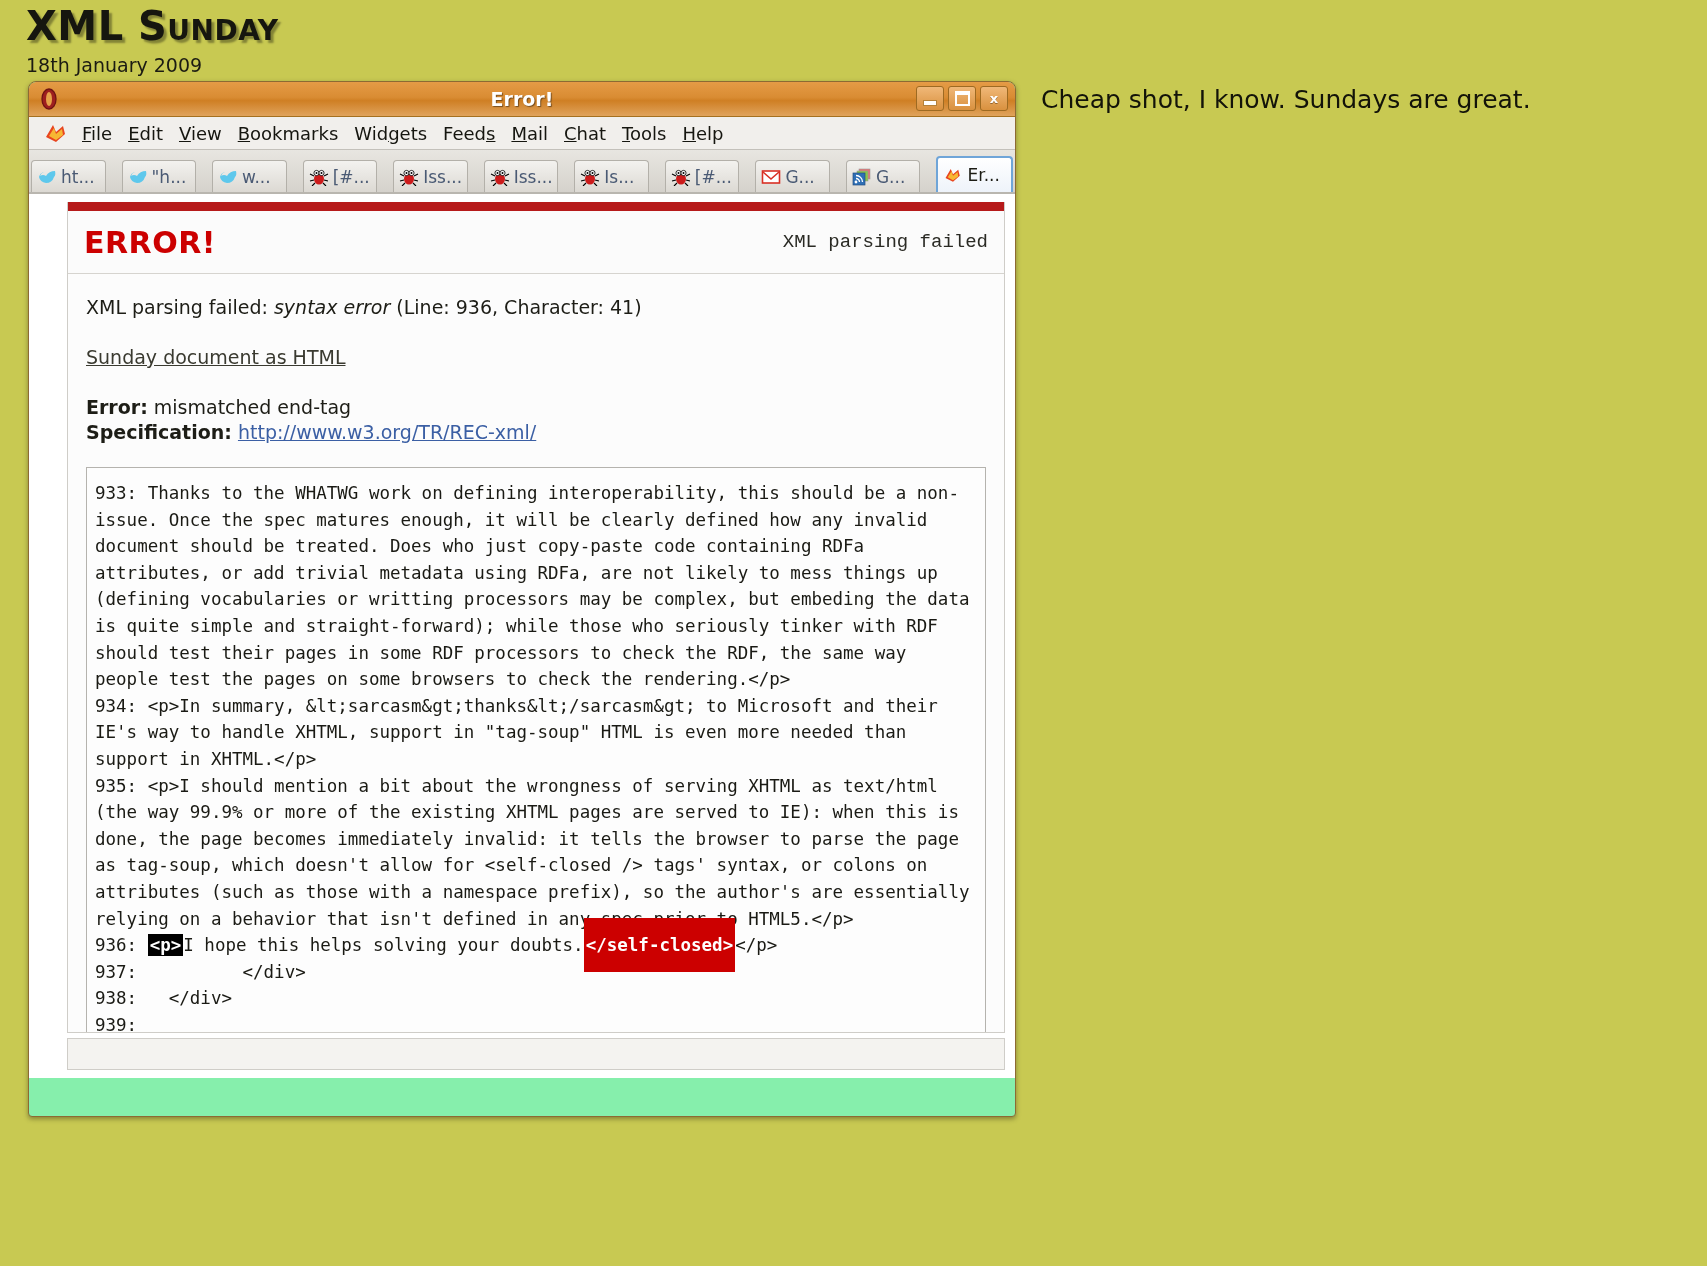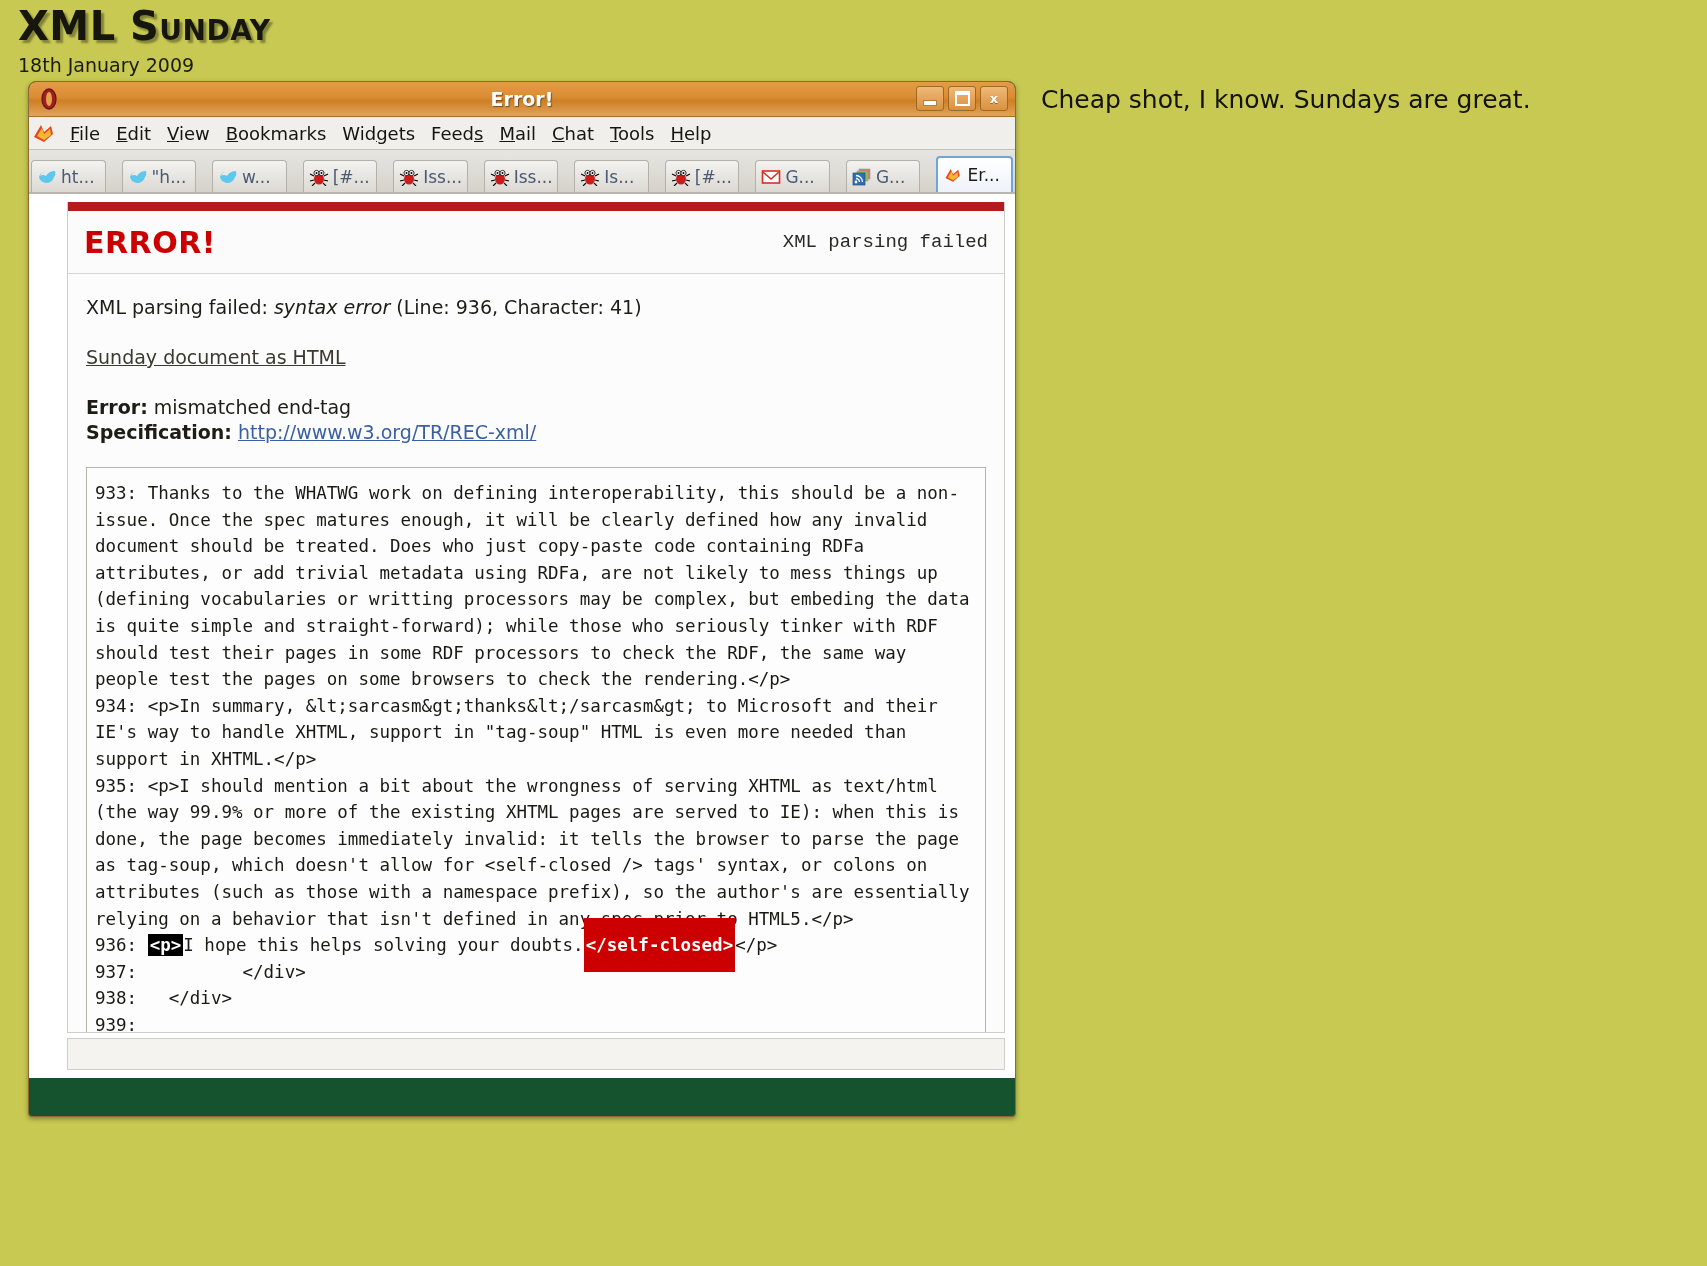--- a/index.html
+++ b/index.html
@@ -7,21 +7,21 @@
   }
   body {
     width: 1707px; height: 1266px;
     background: #c8c952;
     font-family: "DejaVu Sans", sans-serif;
     overflow: hidden;
     position: relative;
   }
 
   
-  #page-header { position: absolute; left: 18px; top: 6px; }
+  #page-header { position: absolute; left: 26px; top: 6px; }
   #blog-title {
     font-family: "DejaVu Sans", sans-serif;
     font-size: 40px;
     font-weight: bold;
     color: #16160f;
     letter-spacing: 0.5px;
     font-variant: small-caps;
     text-shadow: 3px 3px 2px rgba(0,0,0,0.35);
     line-height: 1.0;
     white-space: nowrap;
@@ -43,21 +43,21 @@
     color: #131309;
     white-space: nowrap;
   }
 
   
   #browser-window {
     position: absolute;
     left: 28px; top: 81px;
     width: 988px; height: 1036px;
     border-radius: 8px 8px 4px 4px;
-    background: #14532d;
+    background: #86efac;
     box-shadow: 0 2px 5px rgba(0,0,0,0.35);
     border: 1px solid #8d6a33;
     box-sizing: border-box;
     overflow: hidden;
   }
 
   
   #title-bar {
     height: 34px;
     background: linear-gradient(to bottom, #e59b46 0%, #d98c33 45%, #cf7f24 55%, #e0a35c 100%);
@@ -97,21 +97,21 @@
   }
   .win-btn .glyph-min { display:block; width:12px; height:4px; background:#fff; margin-top:9px; border:1px solid #b5813a;}
   .win-btn .glyph-max { display:block; width:11px; height:9px; border:2px solid #fff; border-top-width:4px;}
 
   
   #menu-bar {
     height: 32px;
     background: #f1efec;
     display: flex;
     align-items: center;
-    padding-left: 2px;
+    padding-left: 14px;
     border-bottom: 1px solid #c3c0ba;
   }
   #menu-logo { width: 26px; height: 24px; margin-right: 5px; }
   .menu-item {
     font-family: "DejaVu Sans", sans-serif;
     font-size: 18px;
     color: #15150f;
     padding: 2px 8px;
     white-space: nowrap;
   }

